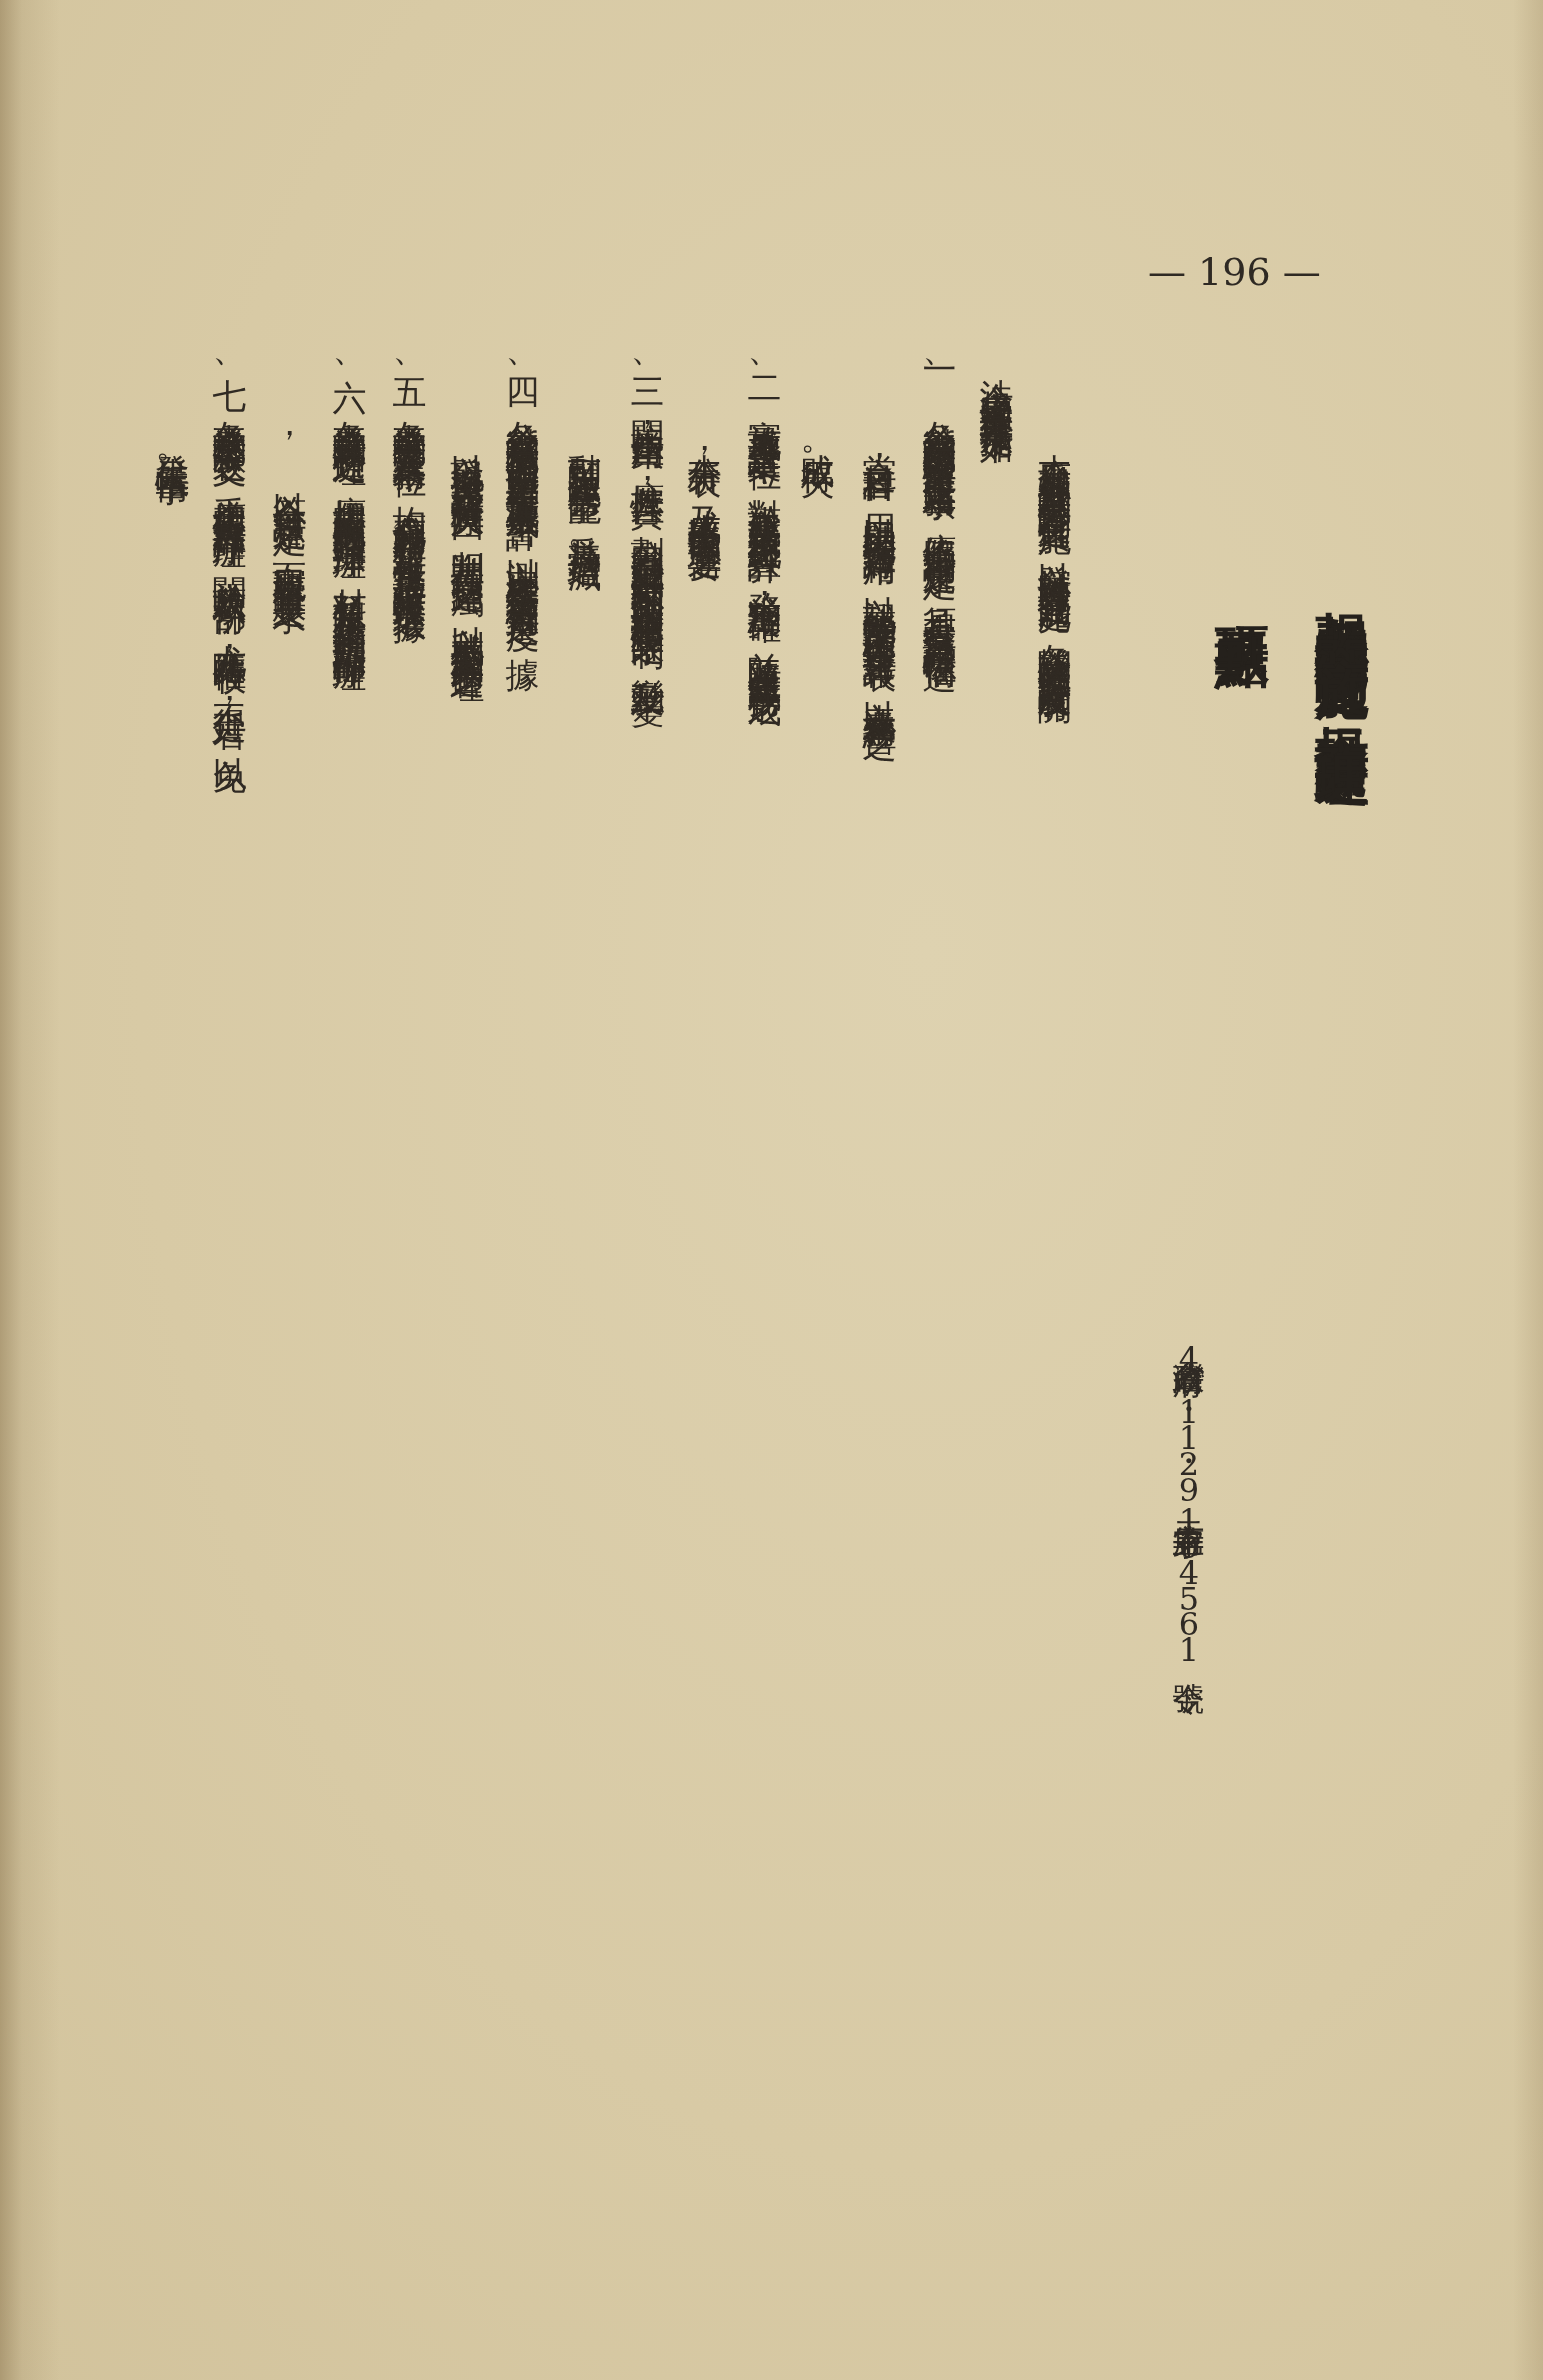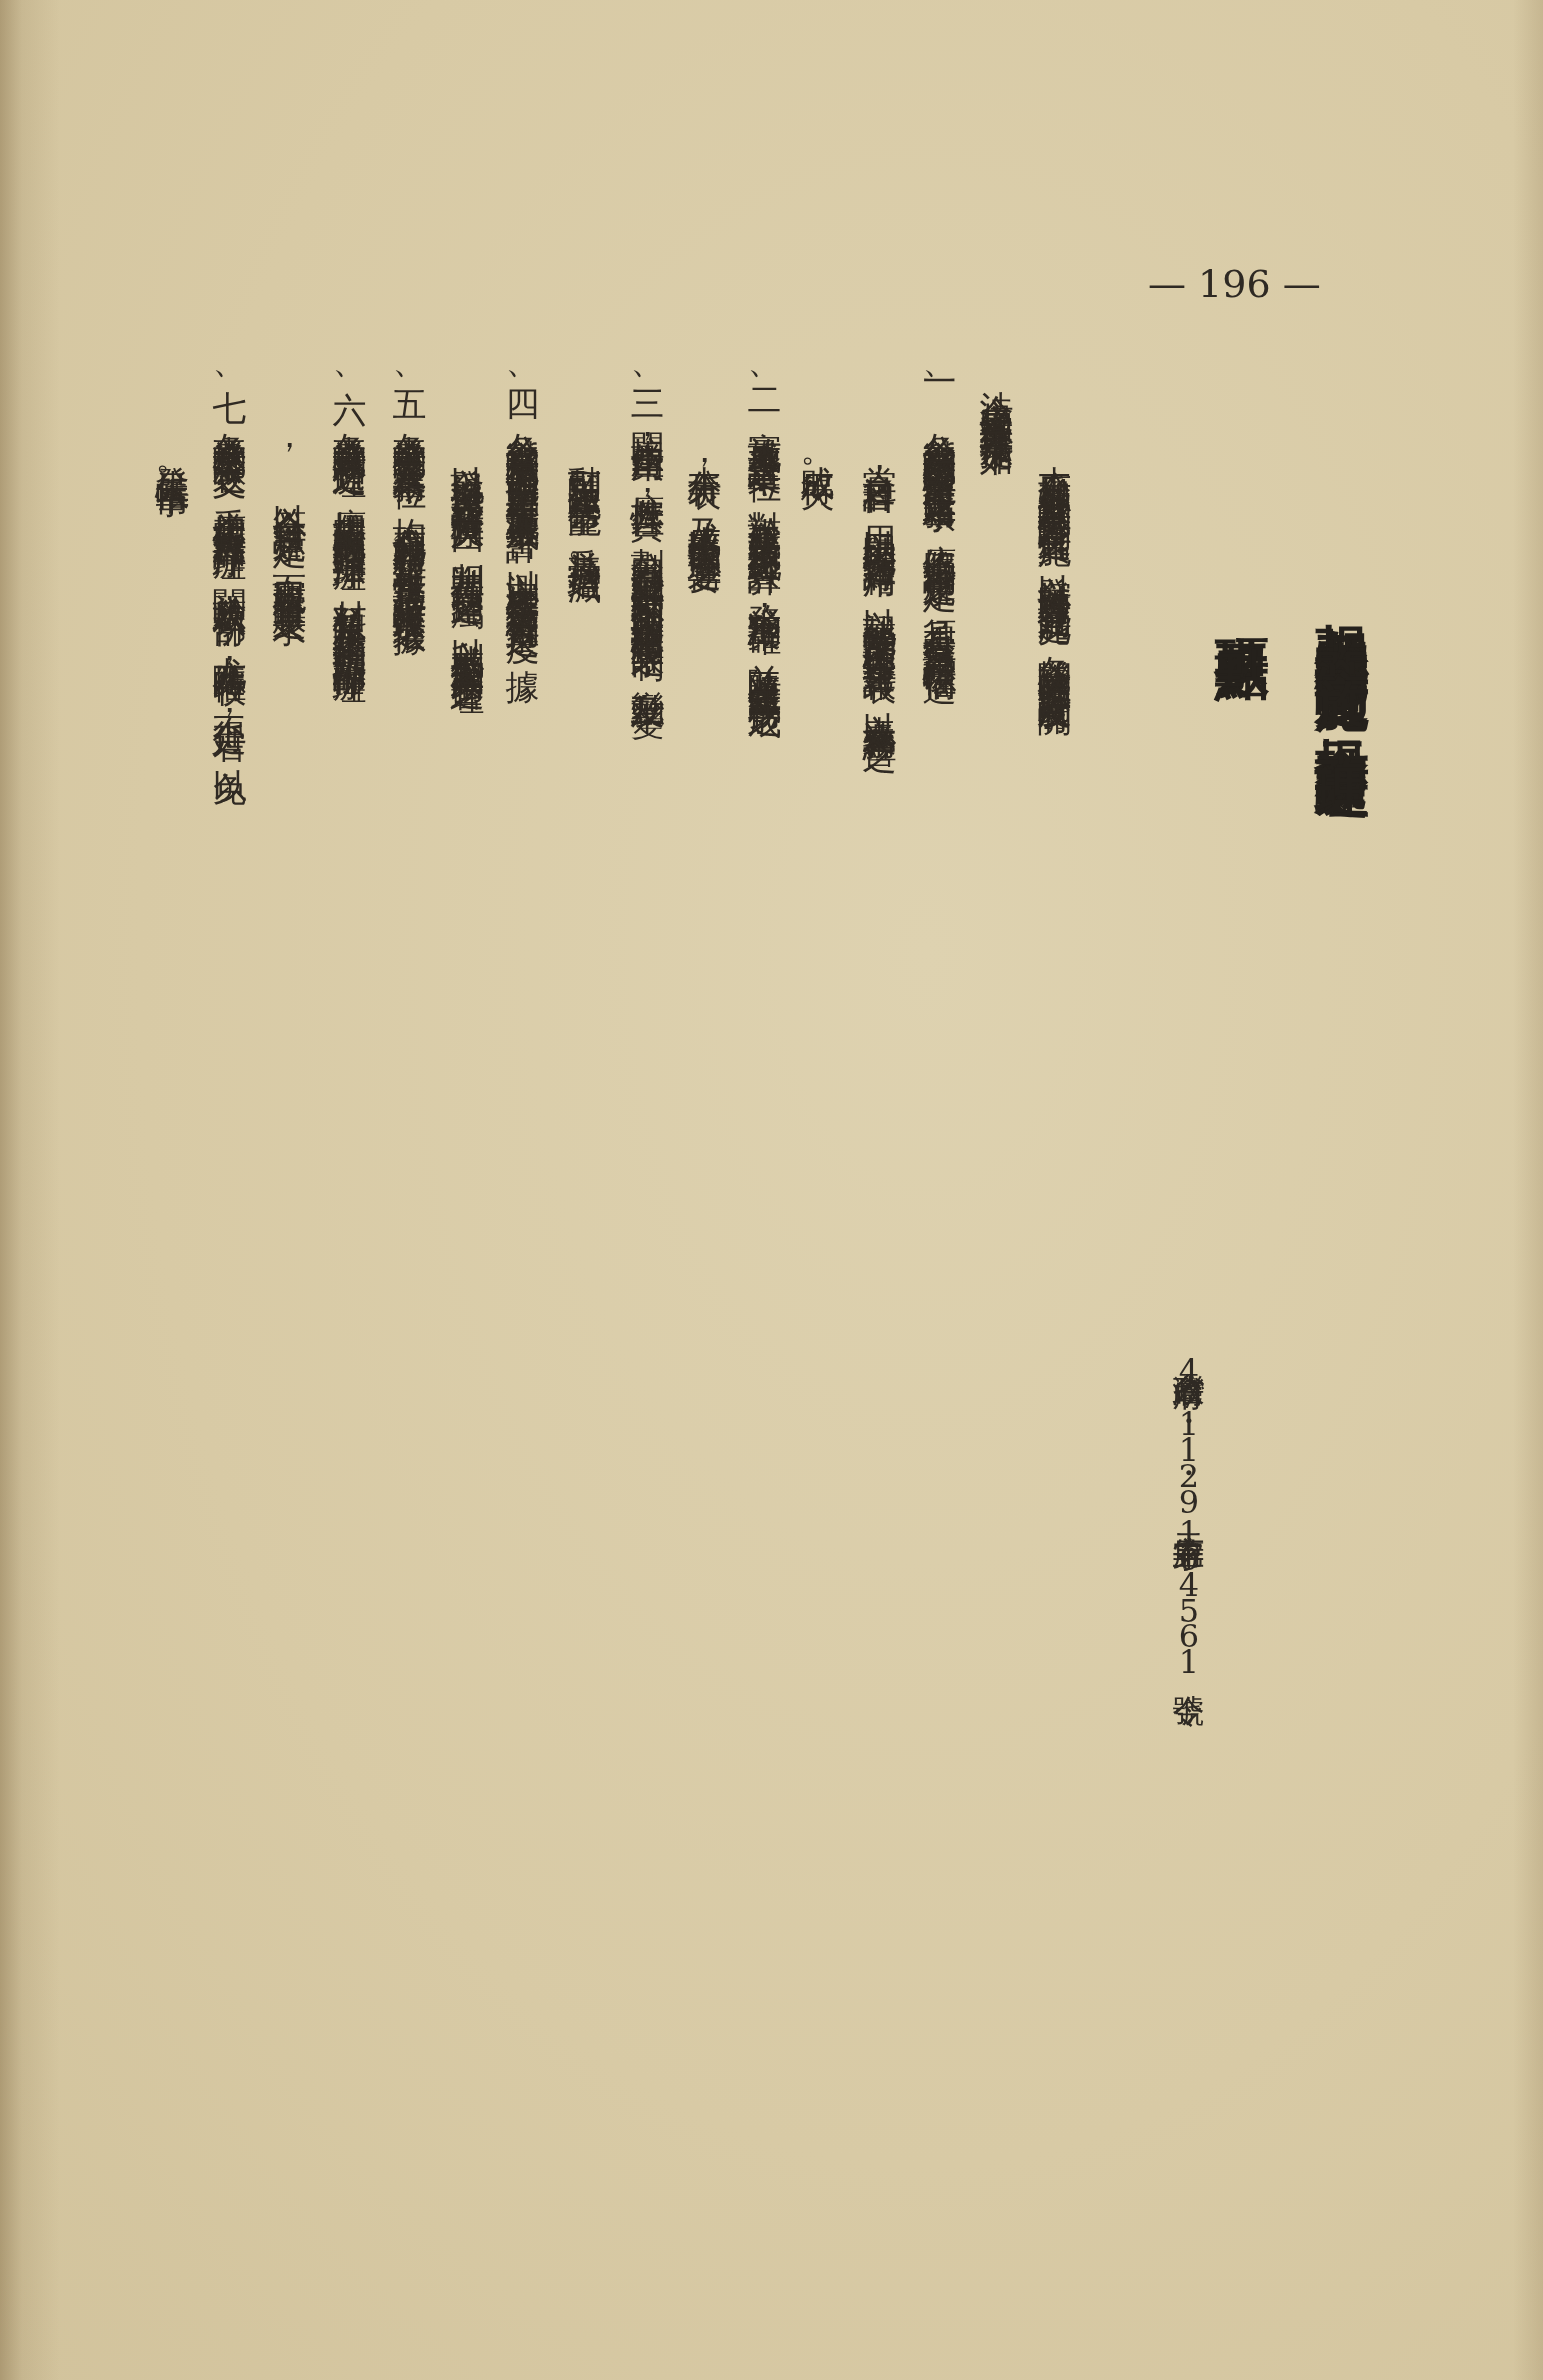--- a/index.html
+++ b/index.html
@@ -6,21 +6,21 @@
     body {
       width: 1543px; height: 2380px; overflow: hidden; position: relative;
       background-color: #d9cca7;
       background-image:
         linear-gradient(to right, rgba(110,86,48,0.38) 0px, rgba(110,86,48,0.12) 22px, rgba(110,86,48,0) 60px),
         linear-gradient(to left, rgba(120,96,58,0.18) 0px, rgba(120,96,58,0) 30px),
         radial-gradient(ellipse at 60% 40%, #ded2b0 0%, #d8caa5 60%, #d2c39c 100%);
       font-family: "DejaVu Serif", "Liberation Serif", serif;
       color: #2c2721;
     }
-    .page { position: absolute; left: 0; top: 12px; width: 1543px; height: 1975px; text-decoration: underline; }
+    .page { position: absolute; left: 0; top: 0; width: 1543px; height: 1975px; text-decoration: underline; }
     .page-number {
       position: absolute; left: 1148px; top: 250px;
       font-size: 38px; line-height: 44px; white-space: nowrap; color: #2e2923;
       font-family: "DejaVu Serif", "Liberation Serif", serif;
     }
     .vcol {
       position: absolute; writing-mode: vertical-rl; text-orientation: mixed;
       white-space: nowrap;
     }
     .title {

